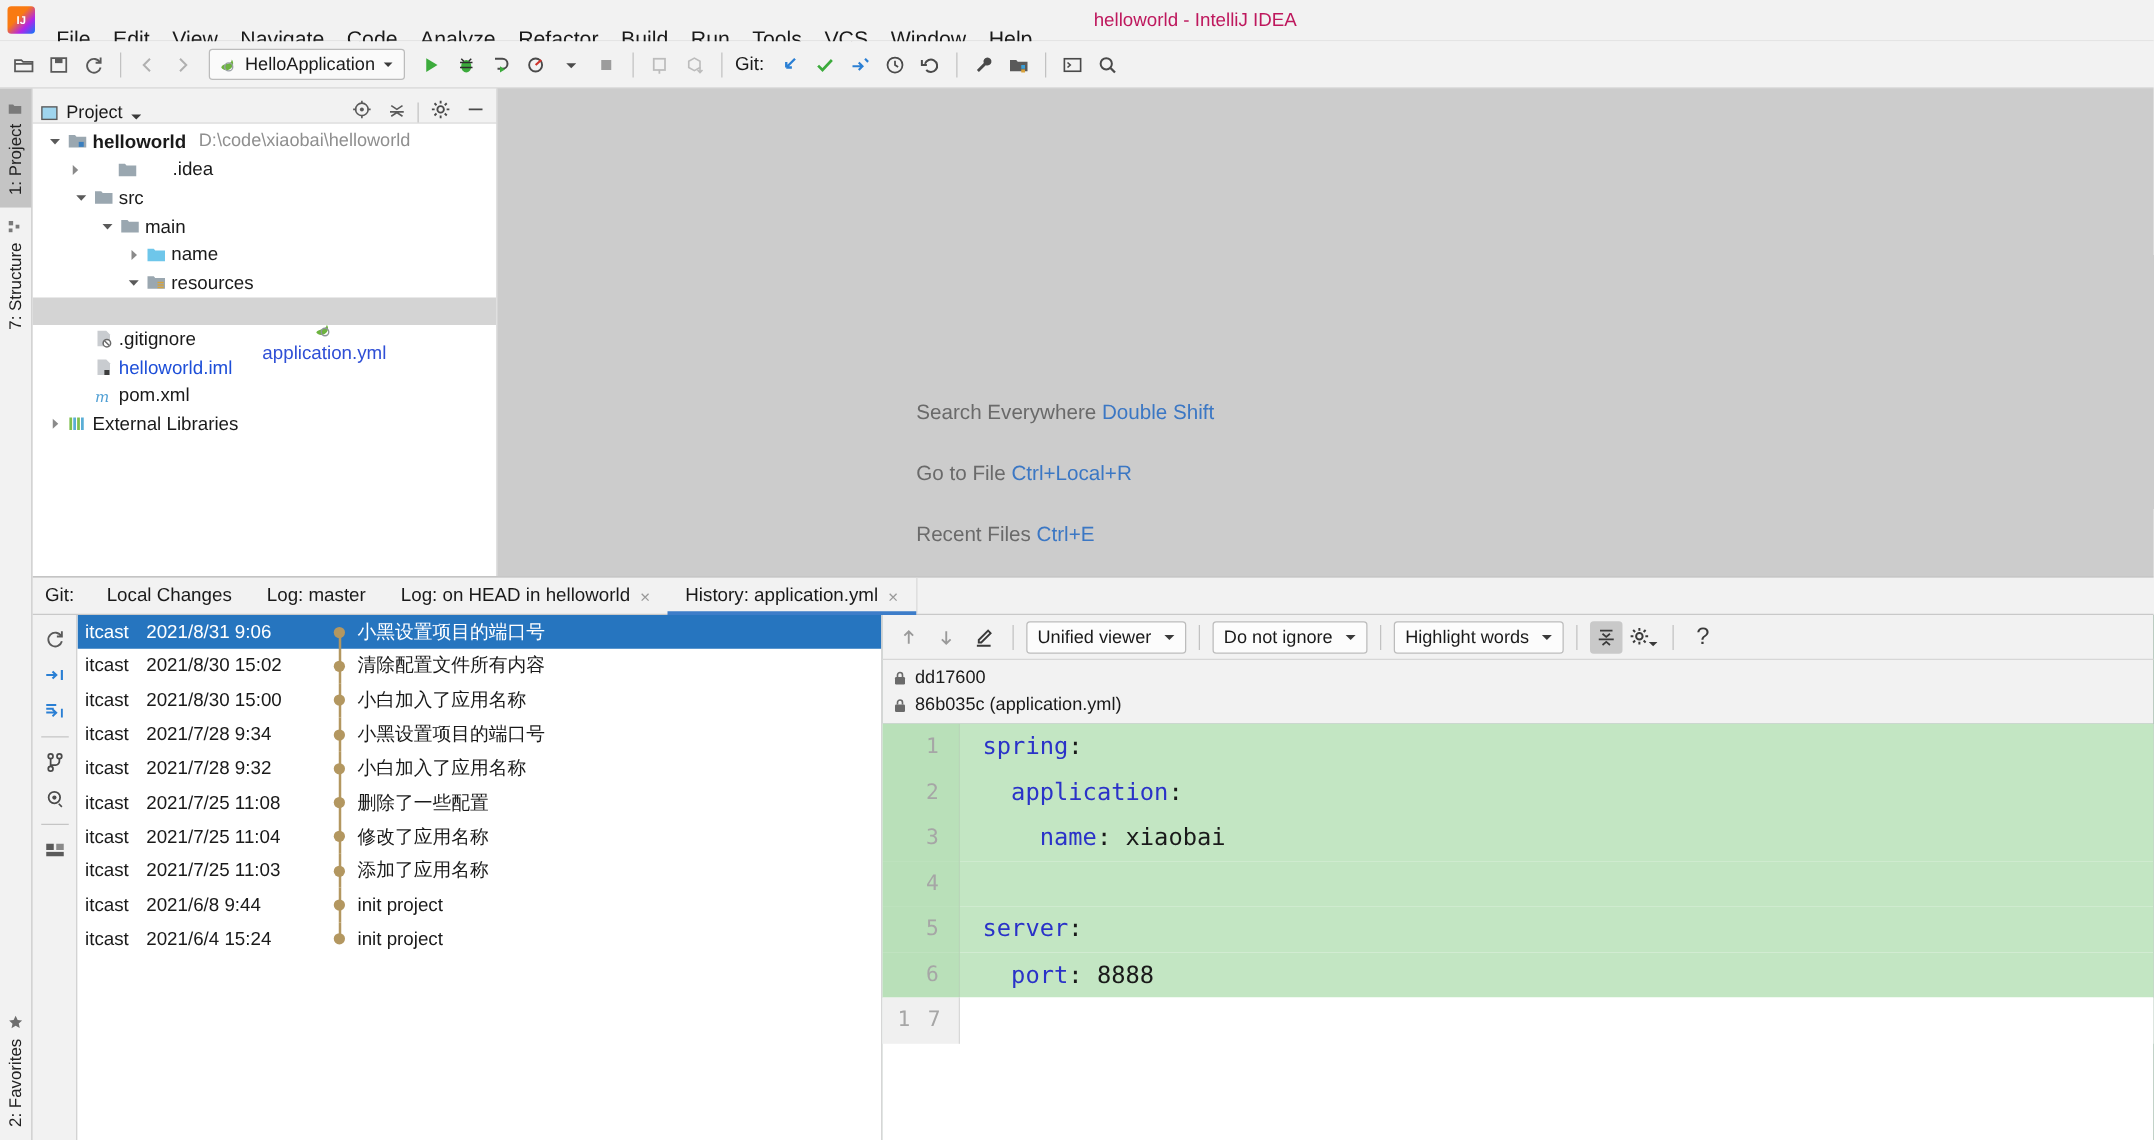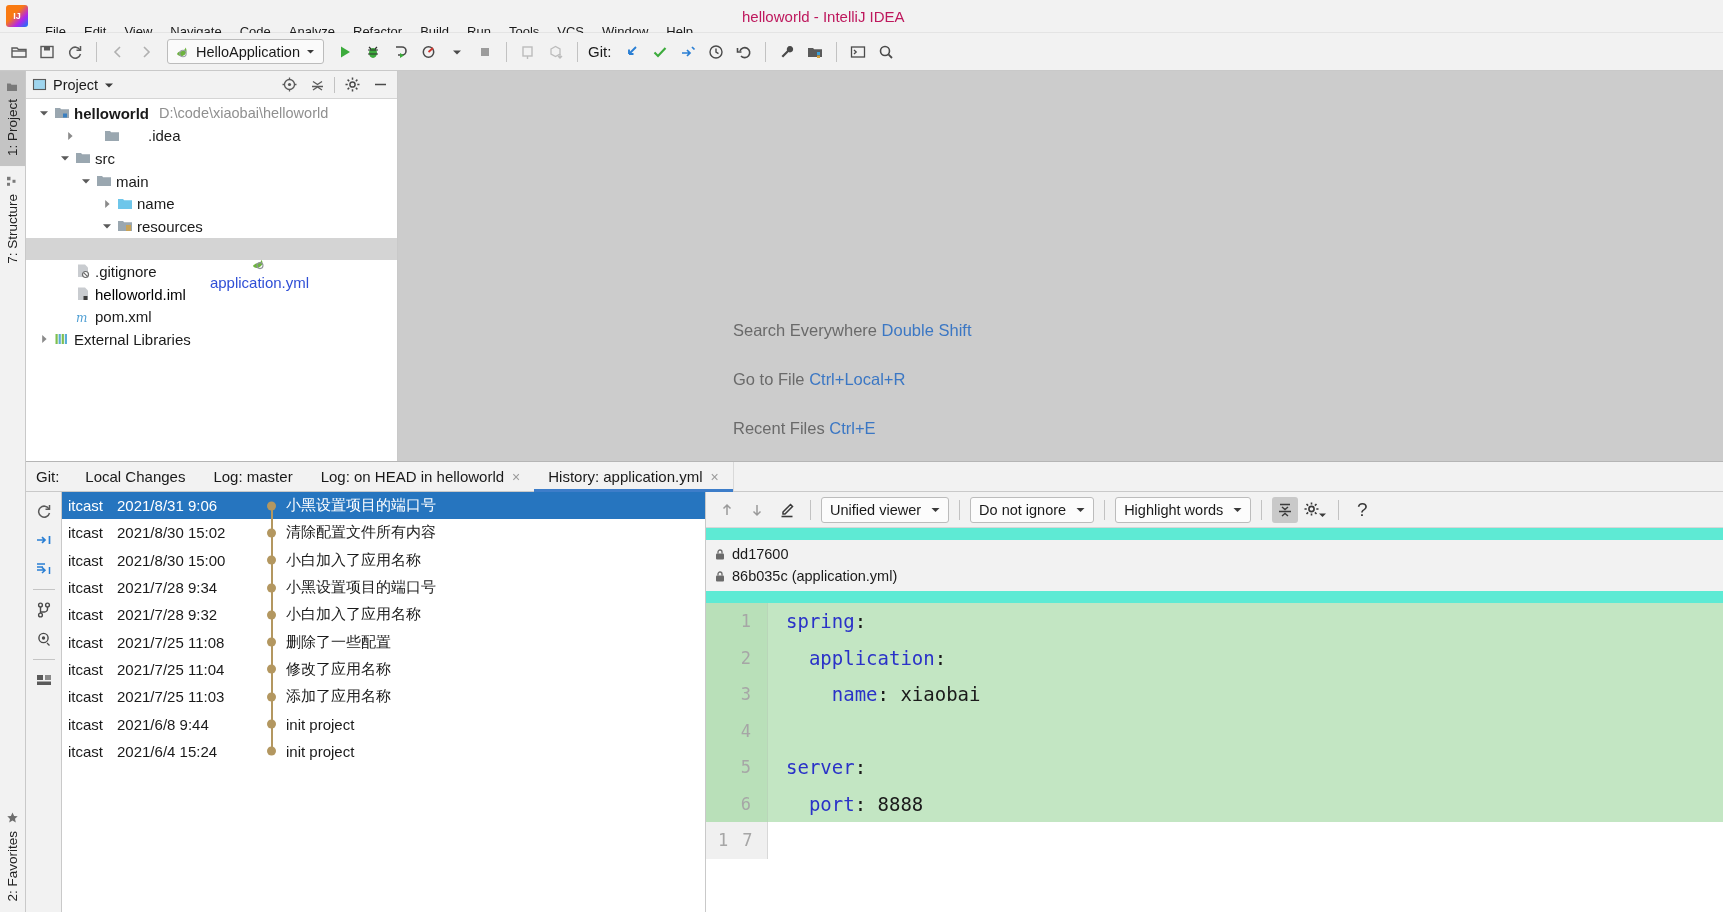--- a/index.html
+++ b/index.html
@@ -21,21 +21,21 @@
   .ij-logo {
     width: 22px; height: 22px; margin: 0 8px 0 6px; position: relative;
     background: linear-gradient(135deg,#f97a12 0%, #f97a12 40%, #b125ea 70%, #087cfa 100%);
     border-radius: 3px; flex: 0 0 22px;
   }
   .ij-logo::after {
     content: "IJ"; position: absolute; inset: 0; color: #fff; font-size: 9px;
     font-weight: bold; display: flex; align-items: center; justify-content: center;
   }
   .menu-item {
-    padding: 4px 9px; font-size: 13px; color: #1a1a1a; cursor: default; white-space: nowrap; margin-top: 31px;
+    padding: 4px 9px; font-size: 17px; color: #1a1a1a; cursor: default; white-space: nowrap; margin-top: 31px;
   }
   .menu-item u { text-decoration: underline; }
   .win-title {
     margin-left: 40px; color: #be185d; font-size: 15px; white-space: nowrap;
   }
 
   
   .toolbar {
     height: 38px; background: #f2f2f2; display: flex; align-items: center;
     padding: 0 6px; flex: 0 0 38px; border-bottom: 1px solid #c9c9c9; gap: 2px;
@@ -71,41 +71,41 @@
   
   .center-col { flex: 1 1 auto; display: flex; flex-direction: column; min-width: 0; }
   .upper-row { flex: 0 0 390px; display: flex; min-height: 0; }
 
   
   .project-panel {
     width: 372px; flex: 0 0 372px; background: #fff; display: flex; flex-direction: column;
     border-right: 1px solid #c9c9c9;
   }
   .panel-head {
-    height: 28px; display: flex; align-items: center; background: #f2f2f2;
+    height: 28px; display: flex; align-items: flex-end; background: #f2f2f2;
     border-bottom: 1px solid #d5d5d5; padding: 0 6px; gap: 6px; flex: 0 0 28px;
   }
   .panel-title { font-size: 14.5px; color: #1a1a1a; }
   .panel-head .sp { flex: 1 1 auto; }
   .ph-btn { width: 22px; height: 22px; display:flex; align-items:center; justify-content:center; }
   .ph-sep { width:1px; height:16px; background:#c2c2c2; }
 
   .tree { flex: 1 1 auto; overflow: hidden; padding-top: 3px; background: #fff; }
   .trow {
     height: 22.6px; display: flex; align-items: center; font-size: 15px; color: #1a1a1a;
     white-space: nowrap; cursor: default;
   }
   .trow.sel { background: #d4d4d4; }
   .tarrow { width: 16px; flex: 0 0 16px; display:flex; align-items:center; justify-content:center; }
   .ticon { width: 20px; flex: 0 0 20px; display:flex; align-items:center; justify-content:center; }
   .tlabel { padding-left: 2px; }
   .tlabel.bold { font-weight: bold; }
   .tpath { color: #8f8f8f; margin-left: 10px; font-size: 14.5px; }
   .tlabel.blue { color: #2f4fd6; }
-  .tlabel.olive { color: #000000; }
+  .tlabel.olive { color: #1d4ed8; }
 
   
   .editor-empty {
     flex: 1 1 auto; background: #cccccc; position: relative; min-width: 0;
   }
   .hints { position: absolute; left: 335px; top: 250px; }
   .hint-line { margin-bottom: 30px; font-size: 16.5px; color: #6a6a6a; white-space: nowrap; }
   .hint-key { color: #3b77c4; }
 
   
@@ -154,21 +154,21 @@
   }
   .c-graph.first .line { top: 50%; }
   .c-graph.last .line  { bottom: 50%; }
   .c-graph .dot {
     position: absolute; left: 5px; top: 50%; transform: translateY(-50%);
     width: 9px; height: 9px; border-radius: 50%; background: #b39760;
   }
   .c-msg { padding-left: 4px; }
 
   
-  .diff-panel { flex: 1 1 auto; display: flex; flex-direction: column; min-width: 0; background: #5eead4; gap: 12px; }
+  .diff-panel { flex: 1 1 auto; display: flex; flex-direction: column; min-width: 0; background: #14532d; }
   .diff-toolbar {
     height: 36px; flex: 0 0 36px; background: #f2f2f2; display: flex; align-items: center;
     padding: 0 8px; gap: 4px; border-bottom: 1px solid #d7d7d7;
   }
   .dt-btn { width: 26px; height: 26px; display:flex; align-items:center; justify-content:center; }
   .dt-btn.toggled { background: #c9c9c9; border-radius: 3px; }
   .dt-sep { width: 1px; height: 20px; background: #c2c2c2; margin: 0 6px; }
   .combo {
     height: 26px; display: flex; align-items: center; gap: 10px; padding: 0 8px;
     border: 1px solid #bcbcbc; border-radius: 3px; background: #fcfcfc;
@@ -453,21 +453,21 @@
                 </span>
                 <span class="ticon">
                   <svg width="16" height="16" viewBox="0 0 16 16">
                     <path d="M1 3h5l1.2 1.3H15V13H1z" fill="#9aa7b0"></path>
                     <rect x="9" y="8.5" width="4" height="4" fill="#3a7fbf"></rect>
                   </svg>
                 </span>
                 <span class="tlabel bold">helloworld</span>
                 <span class="tpath">D:\code\xiaobai\helloworld</span>
               </div>
-              <div class="trow" style="padding-left: 36px; gap: 24px;">
+              <div class="trow" style="padding-left: 26px; gap: 24px;">
                 <span class="tarrow">
                   <svg width="10" height="10" viewBox="0 0 10 10">
                     <path d="M3.2 1v8l4.4-4z" fill="#8a8a8a"></path>
                   </svg>
                 </span>
                 <span class="ticon">
                   <svg width="16" height="16" viewBox="0 0 16 16">
                     <path d="M1 3h5l1.2 1.3H15V13H1z" fill="#9aa7b0"></path>
                   </svg>
                 </span>

